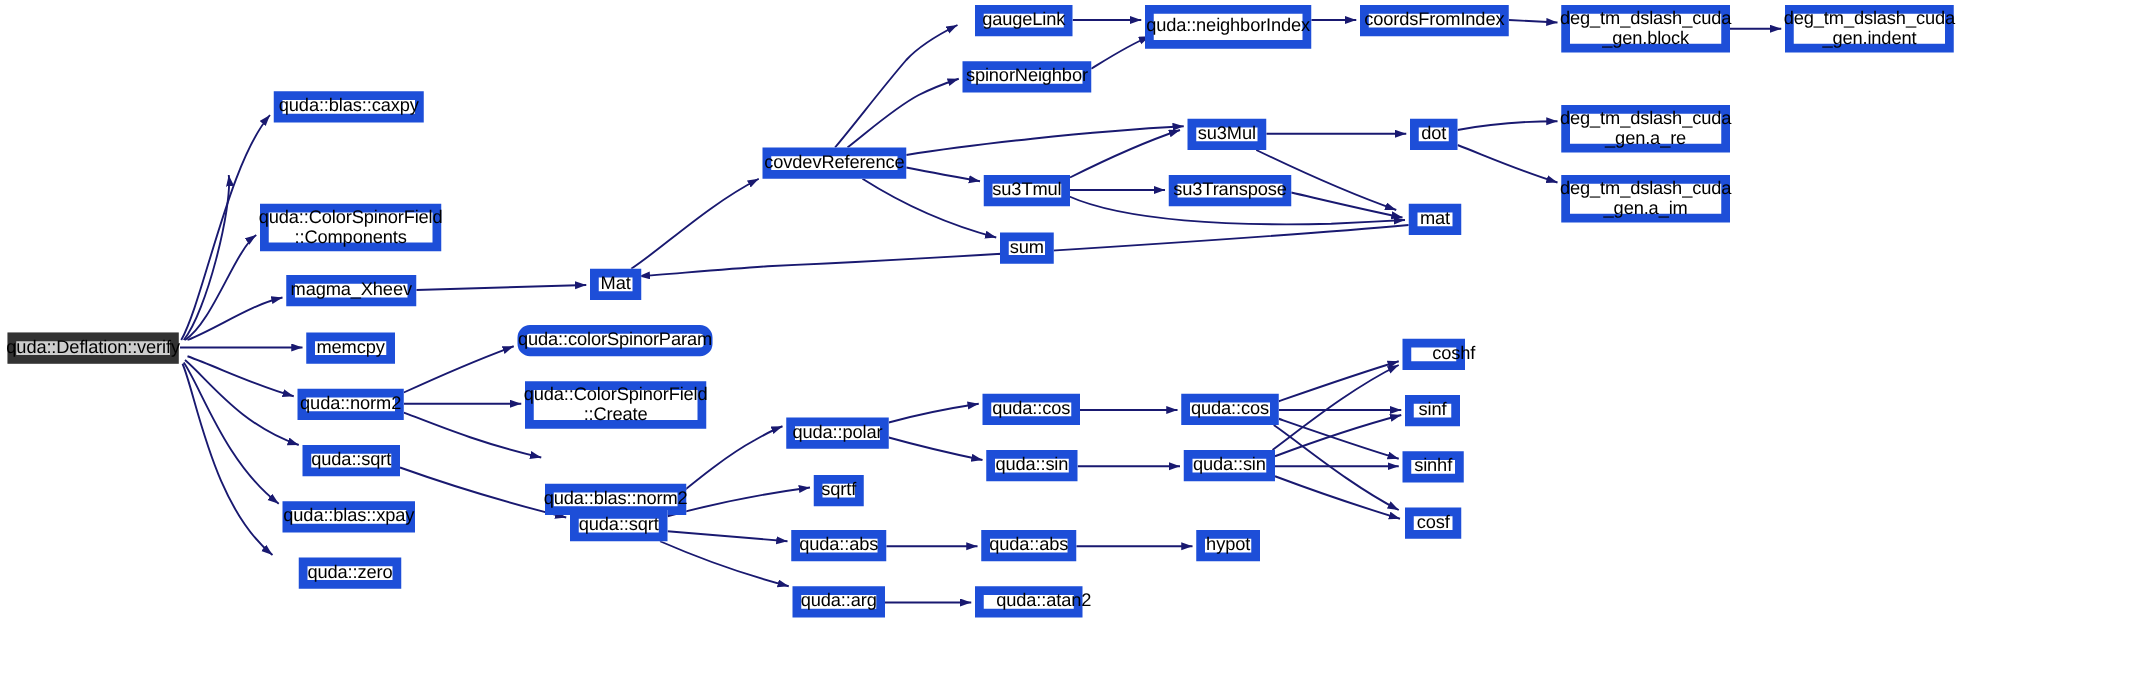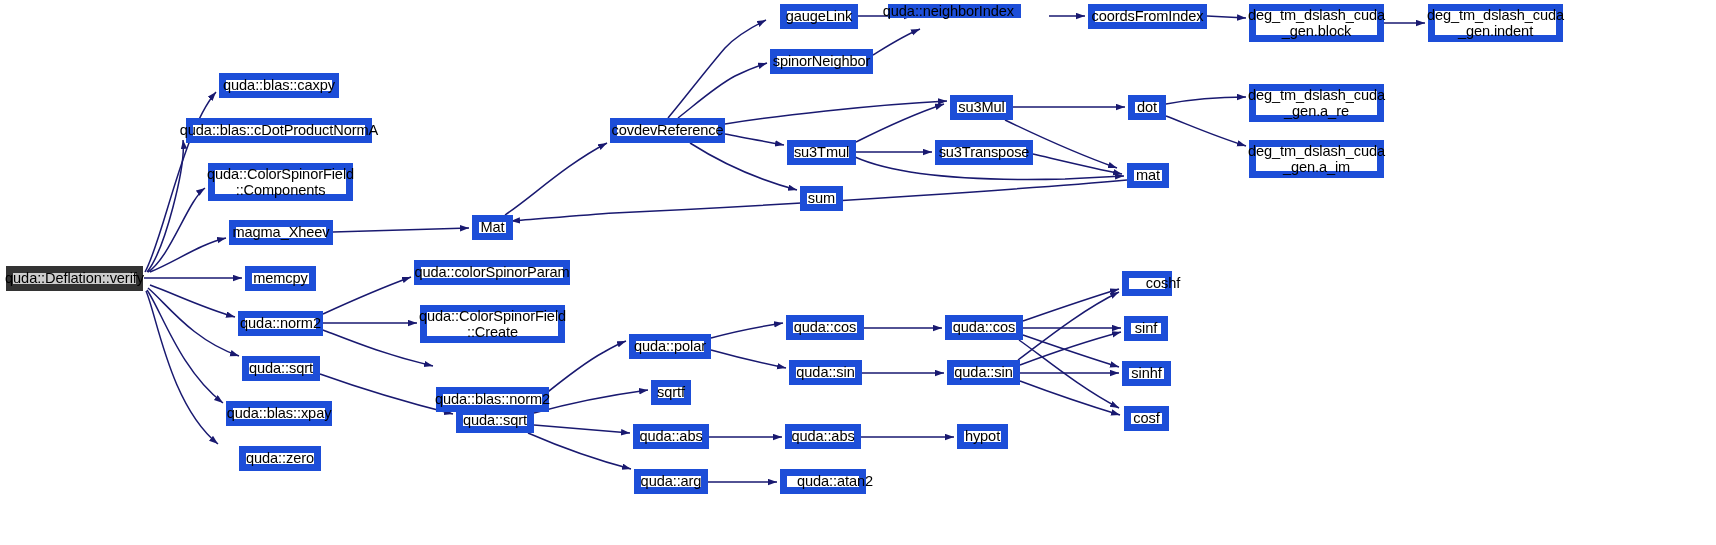--- a/index.html
+++ b/index.html
@@ -116,45 +116,44 @@
         <path d="M 1019,340 C 1042,356 1080,388 1119,408" fill="none" stroke="#191970" stroke-width="1.5" marker-end="url(#arrow)"></path>
         <path d="M 1018,360 C 1041,343 1080,311 1119,292" fill="none" stroke="#191970" stroke-width="1.5" marker-end="url(#arrow)"></path>
         <path d="M 1020,365 C 1044,356 1087,341 1121,332" fill="none" stroke="#191970" stroke-width="1.5" marker-end="url(#arrow)"></path>
         <path d="M 1020,373 L 1119,373" fill="none" stroke="#191970" stroke-width="1.5" marker-end="url(#arrow)"></path>
         <path d="M 1020,381 C 1044,390 1087,405 1120,415" fill="none" stroke="#191970" stroke-width="1.5" marker-end="url(#arrow)"></path>
       </g>
   </svg>
   <div id="node-layer">
       <div class="node highlight" style="left: 6px; top: 266px; width: 137px; height: 25px;"><span class="node-label">quda::Deflation::verify</span></div>
       <div class="node" style="left: 219px; top: 73px; width: 120px; height: 25px;"><span class="node-label">quda::blas::caxpy</span></div>
-      <div class="node" style="left: 186px; top: 118px; width: 186px; height: 25px;"><span class="node-label">quda::blas::cDotProductNormA</span></div>
       <div class="node" style="left: 208px; top: 163px; width: 145px; height: 38px;"><span class="node-label">quda::ColorSpinorField
 ::Components</span></div>
       <div class="node" style="left: 229px; top: 220px; width: 104px; height: 25px;"><span class="node-label">magma_Xheev</span></div>
       <div class="node" style="left: 245px; top: 266px; width: 71px; height: 25px;"><span class="node-label">memcpy</span></div>
       <div class="node" style="left: 238px; top: 311px; width: 85px; height: 25px;"><span class="node-label">quda::norm2</span></div>
       <div class="node" style="left: 242px; top: 356px; width: 78px; height: 25px;"><span class="node-label">quda::sqrt</span></div>
       <div class="node" style="left: 226px; top: 401px; width: 106px; height: 25px;"><span class="node-label">quda::blas::xpay</span></div>
       <div class="node" style="left: 239px; top: 446px; width: 82px; height: 25px;"><span class="node-label">quda::zero</span></div>
       <div class="node" style="left: 472px; top: 215px; width: 41px; height: 25px;"><span class="node-label">Mat</span></div>
-      <div class="node" style="left: 414px; top: 260px; width: 156px; height: 25px;"><span class="node-label">quda::colorSpinorParam</span></div>
+      <div class="node" style="left: 414px; top: 260px; width: 156px; height: 25px; border-radius: 10px;"><span class="node-label">quda::colorSpinorParam</span></div>
       <div class="node" style="left: 420px; top: 305px; width: 145px; height: 38px;"><span class="node-label">quda::ColorSpinorField
 ::Create</span></div>
       <div class="node" style="left: 436px; top: 363px; width: 113px; height: 25px; margin-top: 24px;"><span class="node-label">quda::blas::norm2</span></div>
       <div class="node" style="left: 456px; top: 408px; width: 78px; height: 25px;"><span class="node-label">quda::sqrt</span></div>
       <div class="node" style="left: 610px; top: 118px; width: 115px; height: 25px;"><span class="node-label">covdevReference</span></div>
       <div class="node" style="left: 780px; top: 4px; width: 78px; height: 25px;"><span class="node-label">gaugeLink</span></div>
       <div class="node" style="left: 770px; top: 49px; width: 103px; height: 25px;"><span class="node-label">spinorNeighbor</span></div>
       <div class="node" style="left: 787px; top: 140px; width: 69px; height: 25px;"><span class="node-label">su3Tmul</span></div>
       <div class="node" style="left: 800px; top: 186px; width: 43px; height: 25px;"><span class="node-label">sum</span></div>
       <div class="node" style="left: 629px; top: 334px; width: 82px; height: 25px;"><span class="node-label">quda::polar</span></div>
       <div class="node" style="left: 651px; top: 380px; width: 40px; height: 25px;"><span class="node-label">sqrtf</span></div>
       <div class="node" style="left: 633px; top: 424px; width: 76px; height: 25px;"><span class="node-label">quda::abs</span></div>
       <div class="node" style="left: 634px; top: 469px; width: 74px; height: 25px;"><span class="node-label">quda::arg</span></div>
-      <div class="node" style="left: 888px; top: 4px; width: 133px; height: 14px; justify-content: flex-end;"><span class="node-label">quda::neighborIndex</span></div>
+      <div class="node" style="left: 916px; top: 4px; width: 133px; height: 35px;"><span class="node-label">quda::neighborIndex</span></div>
       <div class="node" style="left: 950px; top: 95px; width: 63px; height: 25px;"><span class="node-label">su3Mul</span></div>
       <div class="node" style="left: 935px; top: 140px; width: 98px; height: 25px;"><span class="node-label">su3Transpose</span></div>
       <div class="node" style="left: 786px; top: 315px; width: 78px; height: 25px;"><span class="node-label">quda::cos</span></div>
       <div class="node" style="left: 789px; top: 360px; width: 73px; height: 25px;"><span class="node-label">quda::sin</span></div>
       <div class="node" style="left: 785px; top: 424px; width: 76px; height: 25px;"><span class="node-label">quda::abs</span></div>
       <div class="node" style="left: 780px; top: 469px; width: 86px; height: 25px; padding-left: 24px;"><span class="node-label">quda::atan2</span></div>
       <div class="node" style="left: 1088px; top: 4px; width: 119px; height: 25px;"><span class="node-label">coordsFromIndex</span></div>
       <div class="node" style="left: 1128px; top: 95px; width: 38px; height: 25px;"><span class="node-label">dot</span></div>
       <div class="node" style="left: 1127px; top: 163px; width: 42px; height: 25px;"><span class="node-label">mat</span></div>
       <div class="node" style="left: 945px; top: 315px; width: 78px; height: 25px;"><span class="node-label">quda::cos</span></div>

